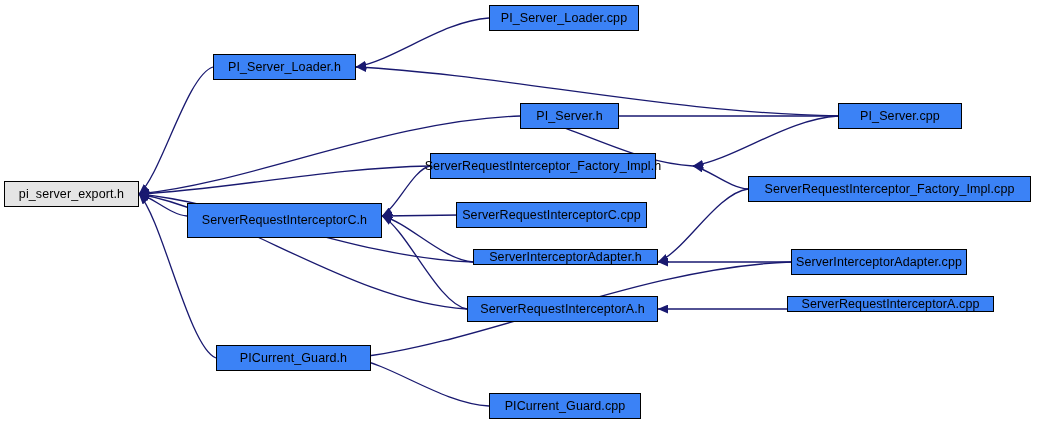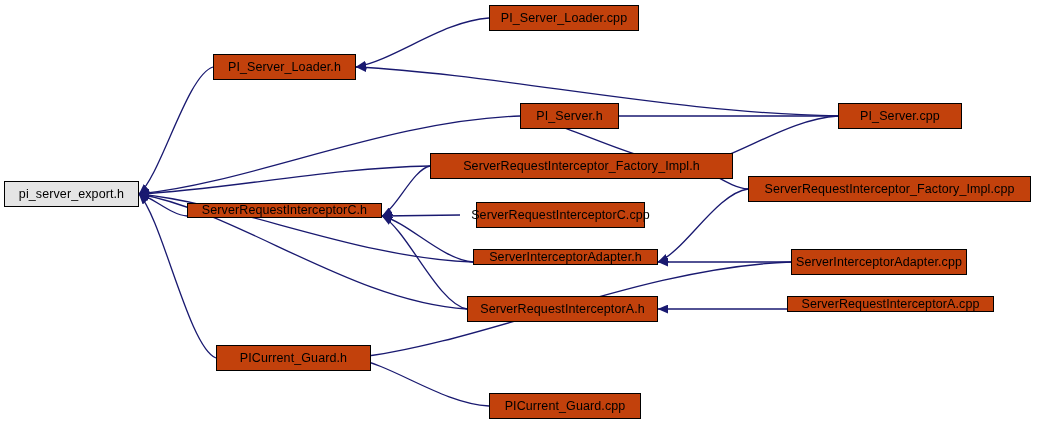--- a/index.html
+++ b/index.html
@@ -20,21 +20,21 @@
     left: 0;
     top: 0;
     width: 1037px;
     height: 424px;
     pointer-events: none;
   }
   .node {
     position: absolute;
     box-sizing: border-box;
     border: 1px solid #000000;
-    background: #c2410c;
+    background: #3b82f6;
     color: #000000;
     font-size: 12.5px;
     line-height: 1;
     display: flex;
     align-items: center;
     justify-content: center;
     white-space: nowrap;
     letter-spacing: 0.1px;
     z-index: 2;
   }
@@ -88,30 +88,30 @@
       </div>
       <div class="node" style="left: 489px; top: 5px; width: 150px; height: 26px;">
         <span>PI_Server_Loader.cpp</span>
       </div>
       <div class="node" style="left: 520px; top: 103px; width: 99px; height: 26px;">
         <span>PI_Server.h</span>
       </div>
       <div class="node" style="left: 838px; top: 103px; width: 124px; height: 26px;">
         <span>PI_Server.cpp</span>
       </div>
-      <div class="node" style="left: 430px; top: 153px; width: 303px; height: 26px;">
+      <div class="node" style="left: 430px; top: 153px; width: 226px; height: 26px;">
         <span>ServerRequestInterceptor_Factory_Impl.h</span>
       </div>
       <div class="node" style="left: 748px; top: 176px; width: 283px; height: 26px; text-align: right;">
         <span>ServerRequestInterceptor_Factory_Impl.cpp</span>
       </div>
-      <div class="node" style="left: 187px; top: 203px; width: 195px; height: 15px; justify-content: center;">
+      <div class="node" style="left: 187px; top: 203px; width: 195px; height: 35px; justify-content: center;">
         <span>ServerRequestInterceptorC.h</span>
       </div>
-      <div class="node" style="left: 476px; top: 202px; width: 169px; height: 26px;">
+      <div class="node" style="left: 456px; top: 202px; width: 191px; height: 26px;">
         <span>ServerRequestInterceptorC.cpp</span>
       </div>
       <div class="node" style="left: 473px; top: 249px; width: 185px; height: 16px;">
         <span>ServerInterceptorAdapter.h</span>
       </div>
       <div class="node" style="left: 791px; top: 249px; width: 176px; height: 26px;">
         <span>ServerInterceptorAdapter.cpp</span>
       </div>
       <div class="node" style="left: 467px; top: 296px; width: 191px; height: 26px;">
         <span>ServerRequestInterceptorA.h</span>

